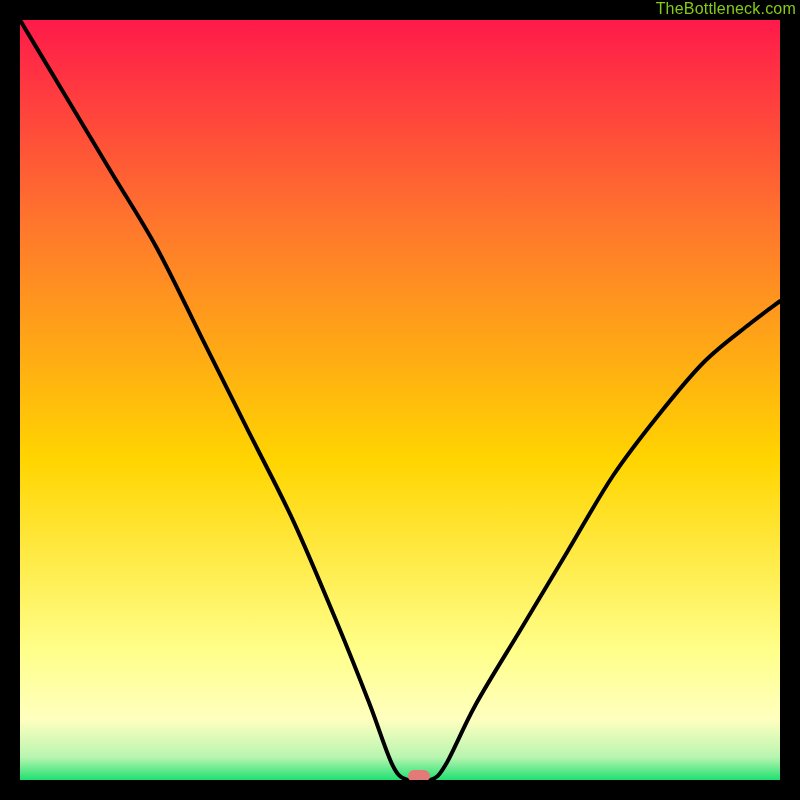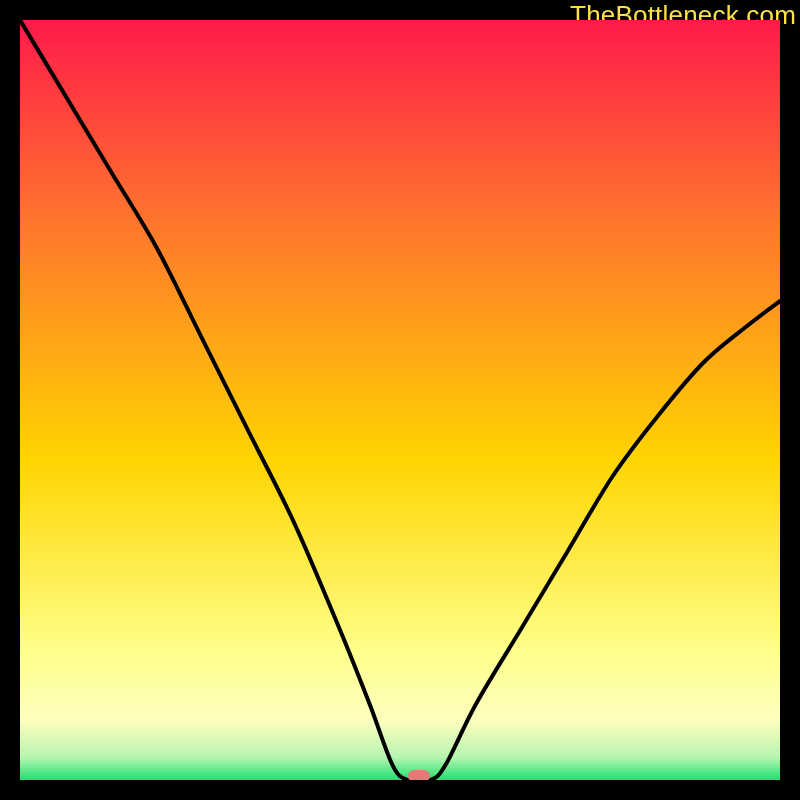--- a/index.html
+++ b/index.html
@@ -39,22 +39,22 @@
     position: absolute;
     width: 22px;
     height: 12px;
     border-radius: 6px;
     transform: translate(-50%, -50%);
   }
   .watermark {
     position: absolute;
     top: 0px;
     right: 4px;
-    color: #fde047;
-    font-size: 26px;
+    color: #84cc16;
+    font-size: 16px;
     font-weight: 500;
     letter-spacing: 0.2px;
   }
 </style>
 </head>
 <body>
 
 <div class="stage">
 
   <div class="watermark">TheBottleneck.com</div>

